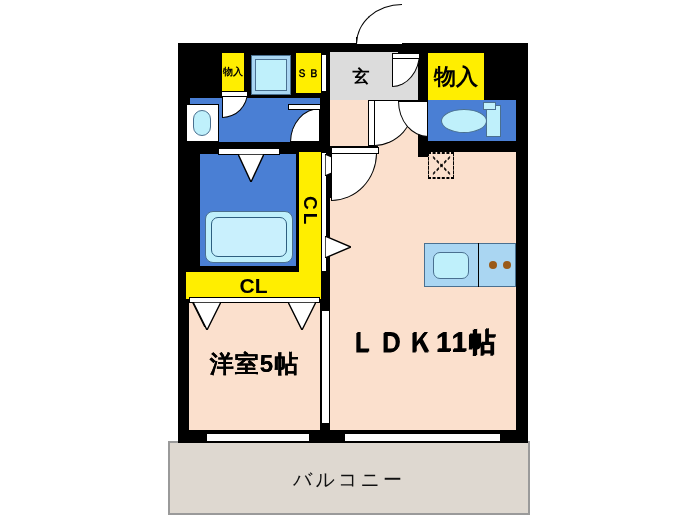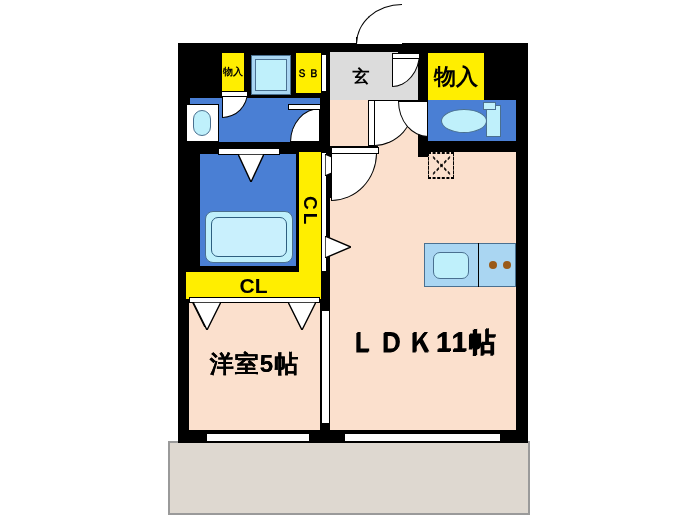--- a/index.html
+++ b/index.html
@@ -86,20 +86,21 @@
     background: #ded8d0;
   }
   .thinline { background:#000; }
 </style>
 </head>
 <body>
 
 <div id="plan">
 
   <div class="abs bal-border" style="left:168px; top:441px; width:362px; height:74px;"></div>
+  <div class="abs lbl lbl-bal" style="left:168px; top:460px; width:362px; height:38px;">バルコニー</div>
 
   <div class="abs wall" style="left:178px; top:43px; width:350px; height:400px;"></div>
 
   <div class="abs genkan" style="left:330px; top:52px; width:90px; height:48px;"></div>
   <div class="abs lbl lbl-gen" style="left:330px; top:52px; width:68px; height:48px;">玄</div>
 
   <div class="abs room" style="left:330px; top:100px; width:90px; height:52px;"></div>
 
   <div class="abs room" style="left:330px; top:152px; width:186px; height:282px;"></div>
   <div class="abs room" style="left:420px; top:145px; width:96px; height:12px;"></div>

